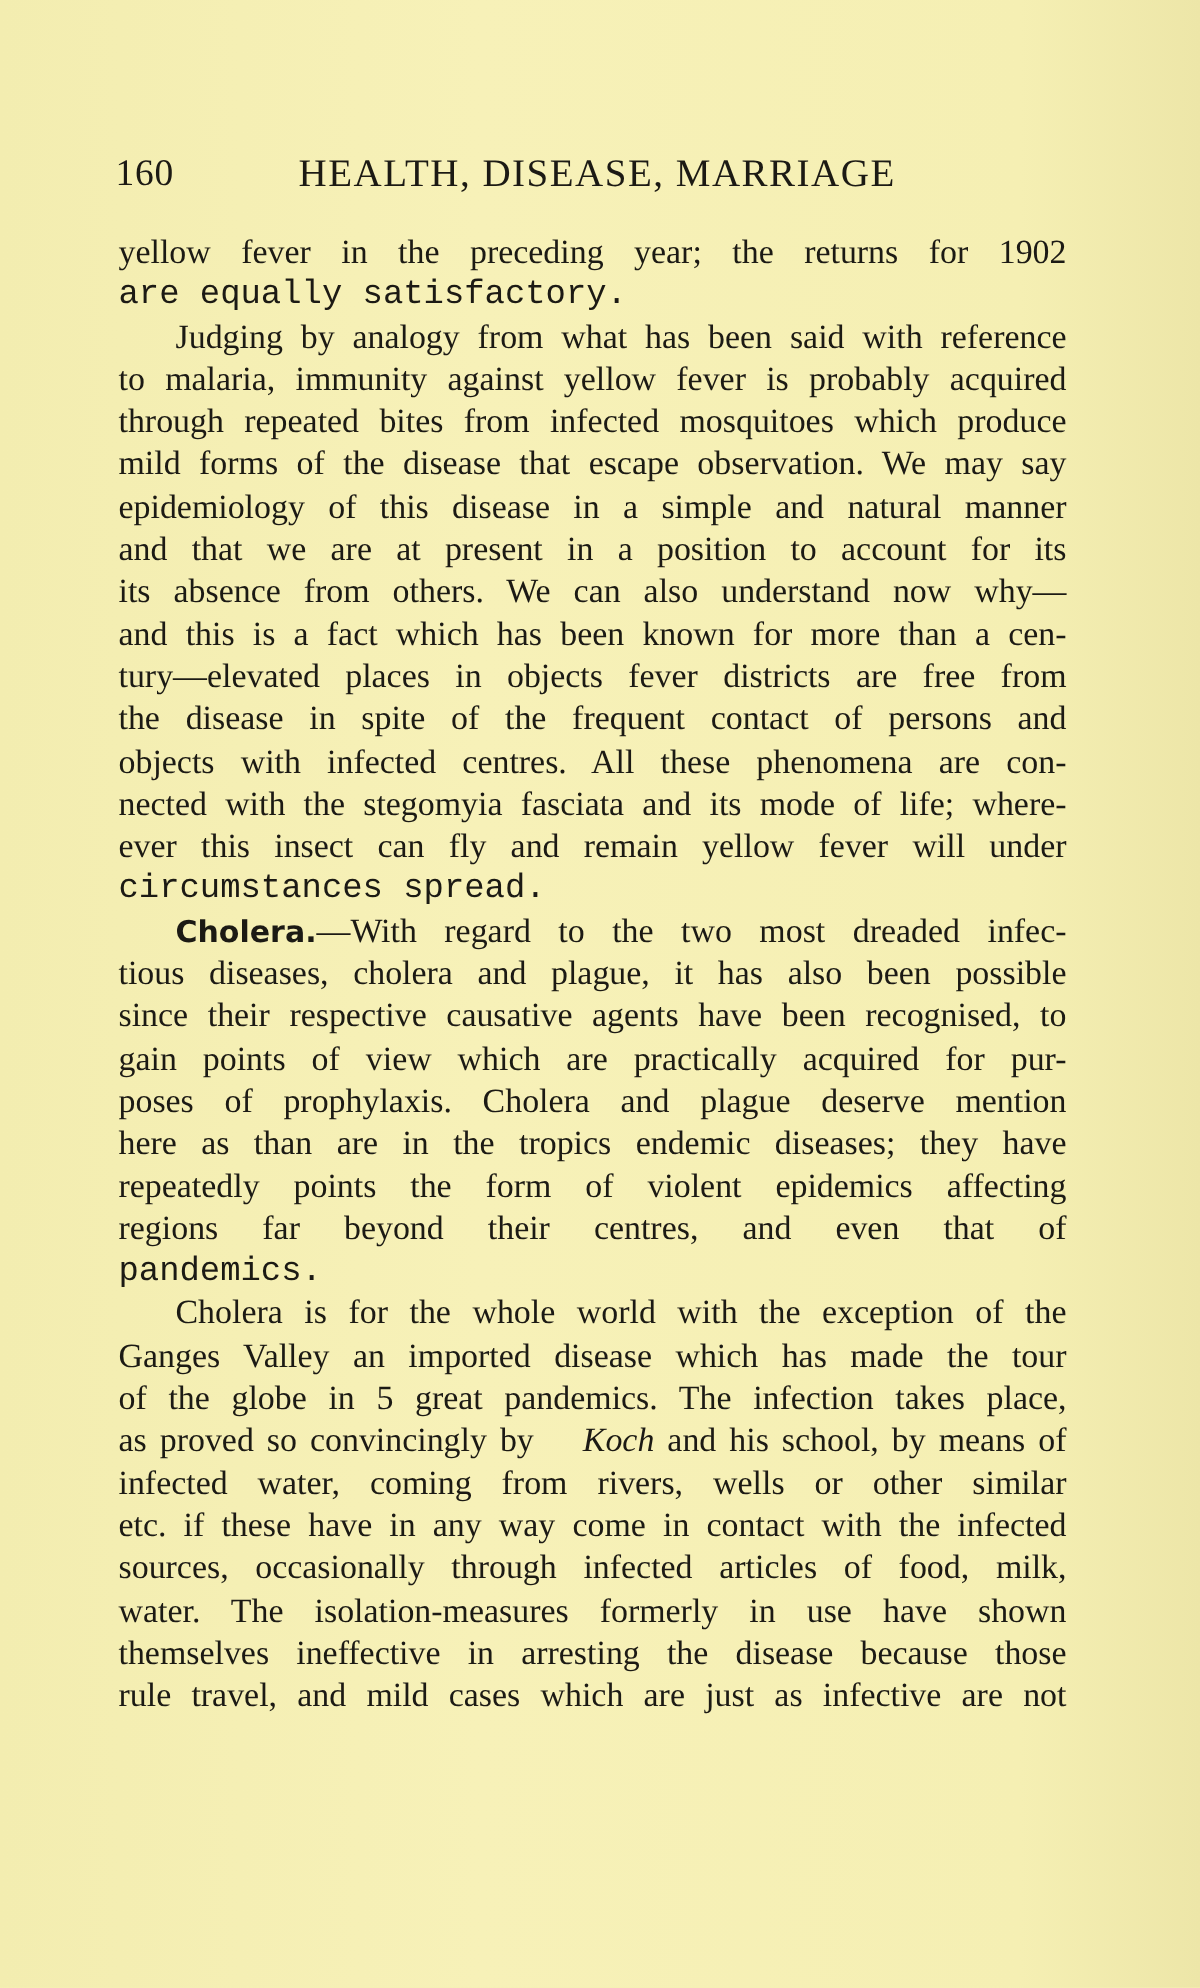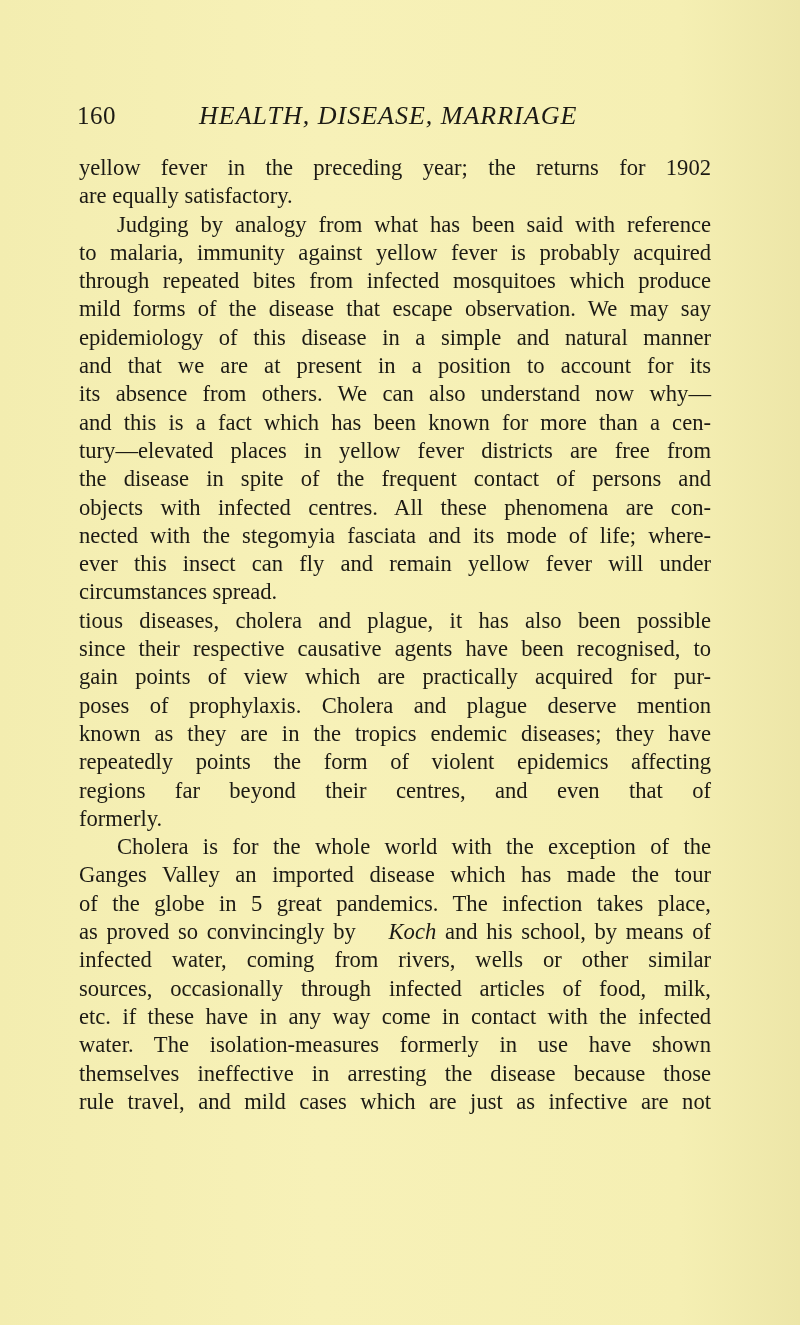--- a/index.html
+++ b/index.html
@@ -36,41 +36,41 @@
   .page-number {
     position: absolute;
     left: 0;
     top: 0;
     font-size: 25px;
   }
   .running-title {
     position: absolute;
     left: 122px;
     top: 0;
-    font-style: italic;
     letter-spacing: 1px;
   }
   .body-text {
     position: absolute;
     left: 79px;
     top: 154px;
     width: 632px;
     font-size: 22.6px;
     line-height: 28.3px;
     text-align: justify;
   }
   .line {
     display: block;
     height: 28.3px;
     white-space: nowrap;
     text-align: justify;
     text-align-last: justify;
   }
   .line.last {
     text-align-last: left;
+    font-family: Liberation Mono, monospace;
   }
   .indent {
     padding-left: 38px;
   }
   .bold {
     font-family: "DejaVu Sans", "Liberation Sans", sans-serif;
     font-weight: bold;
     font-size: 20px;
   }
   .ital {
@@ -97,46 +97,47 @@
 
     <div>
       <span class="line indent">Judging by analogy from what has been said with reference</span>
       <span class="line">to malaria, immunity against yellow fever is probably acquired</span>
       <span class="line">through repeated bites from infected mosquitoes which produce</span>
       <span class="line">mild forms of the disease that escape observation. We may say</span>
       <span class="line">epidemiology of this disease in a simple and natural manner</span>
       <span class="line">and that we are at present in a position to account for its</span>
       <span class="line">its absence from others. We can also understand now why—</span>
       <span class="line">and this is a fact which has been known for more than a cen-</span>
-      <span class="line">tury—elevated places in yellow fever districts are free from</span>
+      <span class="line">tury—elevated places in objects fever districts are free from</span>
       <span class="line">the disease in spite of the frequent contact of persons and</span>
       <span class="line">objects with infected centres. All these phenomena are con-</span>
       <span class="line">nected with the stegomyia fasciata and its mode of life; where-</span>
       <span class="line">ever this insect can fly and remain yellow fever will under</span>
       <span class="line last">circumstances spread.</span>
     </div>
 
     <div>
+      <span class="line indent"><span class="bold">Cholera.</span><span>—With regard to the two most dreaded infec-</span></span>
       <span class="line">tious diseases, cholera and plague, it has also been possible</span>
       <span class="line">since their respective causative agents have been recognised, to</span>
       <span class="line">gain points of view which are practically acquired for pur-</span>
       <span class="line">poses of prophylaxis. Cholera and plague deserve mention</span>
-      <span class="line">known as they are in the tropics endemic diseases; they have</span>
+      <span class="line">here as than are in the tropics endemic diseases; they have</span>
       <span class="line">repeatedly points the form of violent epidemics affecting</span>
       <span class="line">regions far beyond their centres, and even that of</span>
-      <span class="line last">formerly.</span>
+      <span class="line last">pandemics.</span>
     </div>
 
     <div>
       <span class="line indent">Cholera is for the whole world with the exception of the</span>
       <span class="line">Ganges Valley an imported disease which has made the tour</span>
       <span class="line">of the globe in 5 great pandemics. The infection takes place,</span>
       <span class="line"><span>as proved so convincingly by </span><span class="ital">Koch</span><span> and his school, by means of</span></span>
       <span class="line">infected water, coming from rivers, wells or other similar</span>
+      <span class="line">etc. if these have in any way come in contact with the infected</span>
       <span class="line">sources, occasionally through infected articles of food, milk,</span>
-      <span class="line">etc. if these have in any way come in contact with the infected</span>
       <span class="line">water. The isolation-measures formerly in use have shown</span>
       <span class="line">themselves ineffective in arresting the disease because those</span>
       <span class="line">rule travel, and mild cases which are just as infective are not</span>
     </div>
 
   </div>
 </div>
 
 </body></html>

